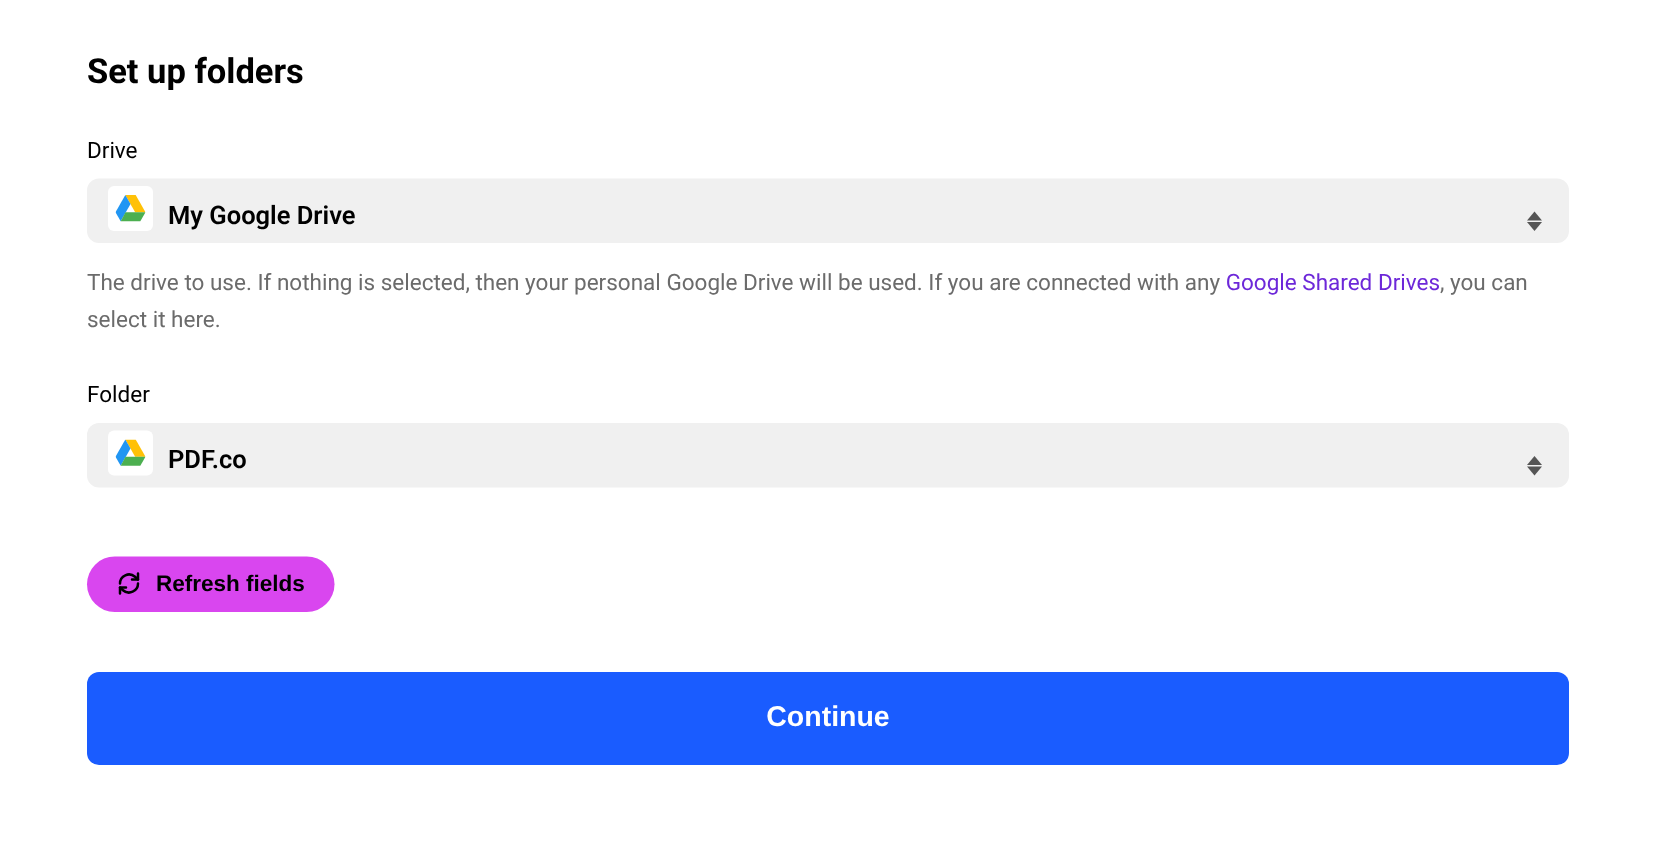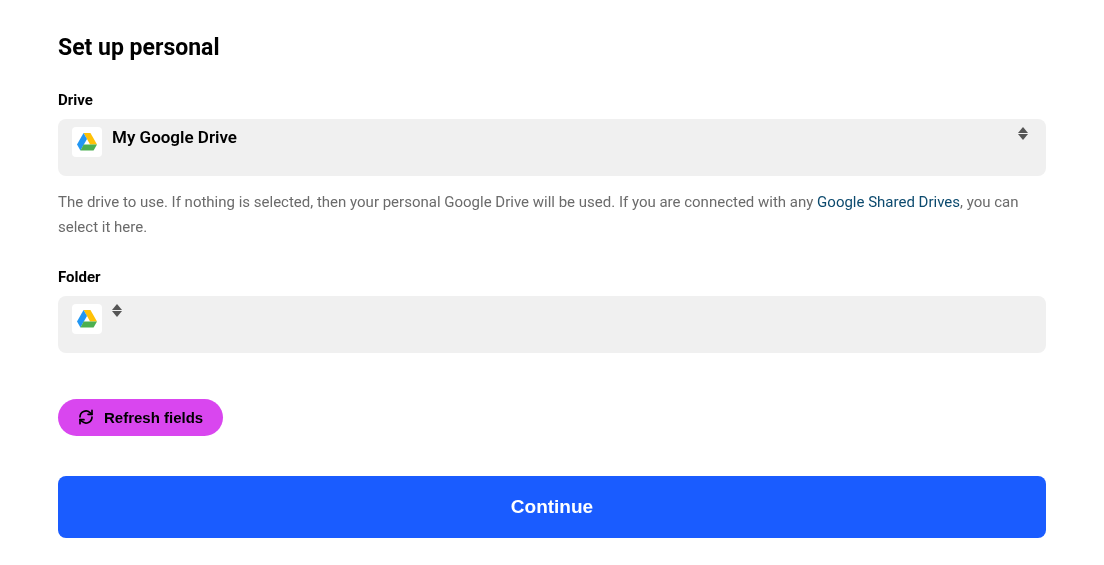--- a/index.html
+++ b/index.html
@@ -17,31 +17,31 @@
       font-size: 23px;
       font-weight: 700;
       color: #000000;
       margin-bottom: 30px;
     }
     .field-group {
       margin-bottom: 28px;
     }
     .field-label {
       font-size: 15px;
-      font-weight: 700;
+      font-weight: 400;
       color: #000000;
       margin-bottom: 10px;
     }
     .select-box {
       display: flex;
-      align-items: flex-start;
+      align-items: flex-end;
       background: #f0f0f0;
       border-radius: 8px;
       padding: 8px 14px;
-      height: 57px;
+      height: 43px;
       cursor: pointer;
       position: relative;
     }
     .app-icon-wrap {
       width: 30px;
       height: 30px;
       background: #ffffff;
       border-radius: 4px;
       display: flex;
       align-items: center;
@@ -79,21 +79,21 @@
       border-right: 5px solid transparent;
       border-top: 6px solid #555555;
     }
     .help-text {
       font-size: 15px;
       color: #6b6b6b;
       line-height: 1.65;
       margin-top: 14px;
     }
     .help-text a {
-      color: #0c4a6e;
+      color: #6d28d9;
       text-decoration: none;
     }
     .refresh-btn {
       display: inline-flex;
       align-items: center;
       gap: 10px;
       background: #d946ef;
       border: none;
       border-radius: 20px;
       padding: 10px 20px;
@@ -118,21 +118,21 @@
       font-size: 19px;
       font-weight: 700;
       cursor: pointer;
     }
   </style>
 </head>
 <body>
 
 
 
-<h1 class="page-title">Set up personal</h1>
+<h1 class="page-title">Set up folders</h1>
 
 
 <div class="field-group">
   <div class="field-label">Drive</div>
   <div class="select-box">
     <div class="app-icon-wrap">
       <svg class="drive-svg" viewBox="0 0 87 78" xmlns="http://www.w3.org/2000/svg">
         <path d="M28.5 0 L58.5 0 L87 50 L57 50 Z" fill="#FFC107"></path>
         <path d="M0 50 L28.5 0 L43.5 26 L15 76 Z" fill="#2196F3"></path>
         <path d="M15 76 L29 50 L87 50 L72 76 Z" fill="#4CAF50"></path>
@@ -153,20 +153,21 @@
 <div class="field-group">
   <div class="field-label">Folder</div>
   <div class="select-box">
     <div class="app-icon-wrap">
       <svg class="drive-svg" viewBox="0 0 87 78" xmlns="http://www.w3.org/2000/svg">
         <path d="M28.5 0 L58.5 0 L87 50 L57 50 Z" fill="#FFC107"></path>
         <path d="M0 50 L28.5 0 L43.5 26 L15 76 Z" fill="#2196F3"></path>
         <path d="M15 76 L29 50 L87 50 L72 76 Z" fill="#4CAF50"></path>
       </svg>
     </div>
+    <div class="select-value">PDF.co</div>
     <div class="sort-arrows">
       <div class="up"></div>
       <div class="down"></div>
     </div>
   </div>
 </div>
 
 <button class="refresh-btn">
   <svg class="refresh-icon" viewBox="0 0 24 24" fill="none" stroke="#000000" stroke-width="2.5" stroke-linecap="round" stroke-linejoin="round">
     <path d="M21 2v6h-6"></path>

